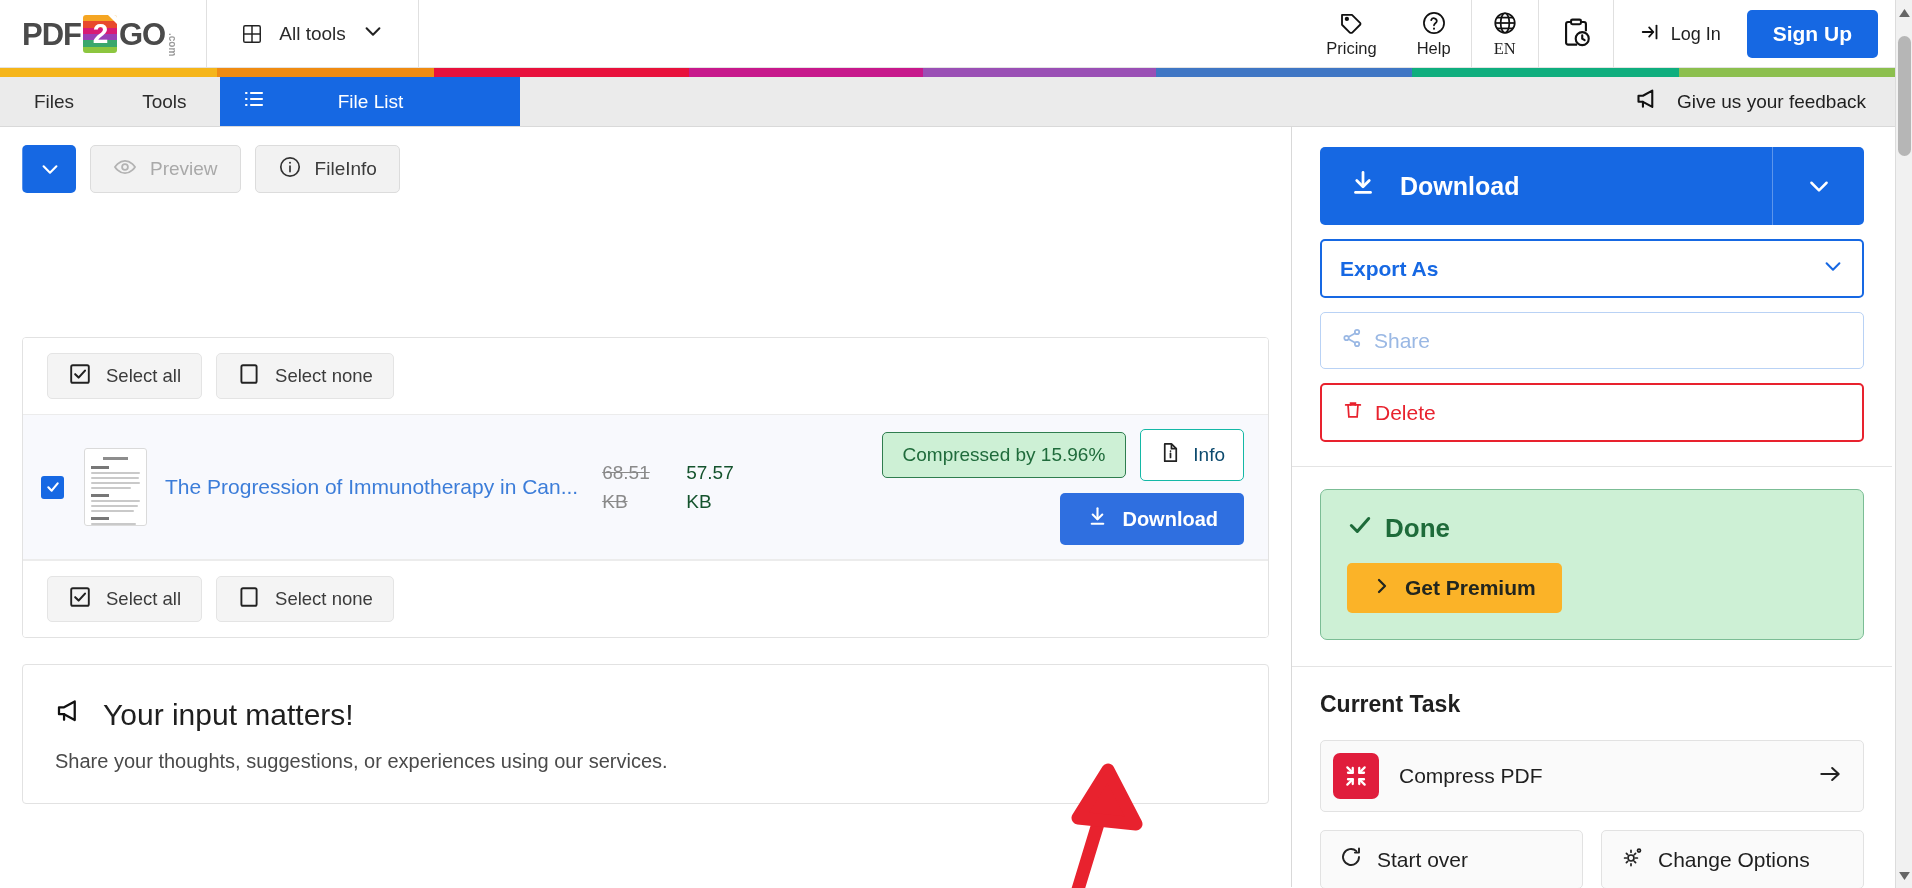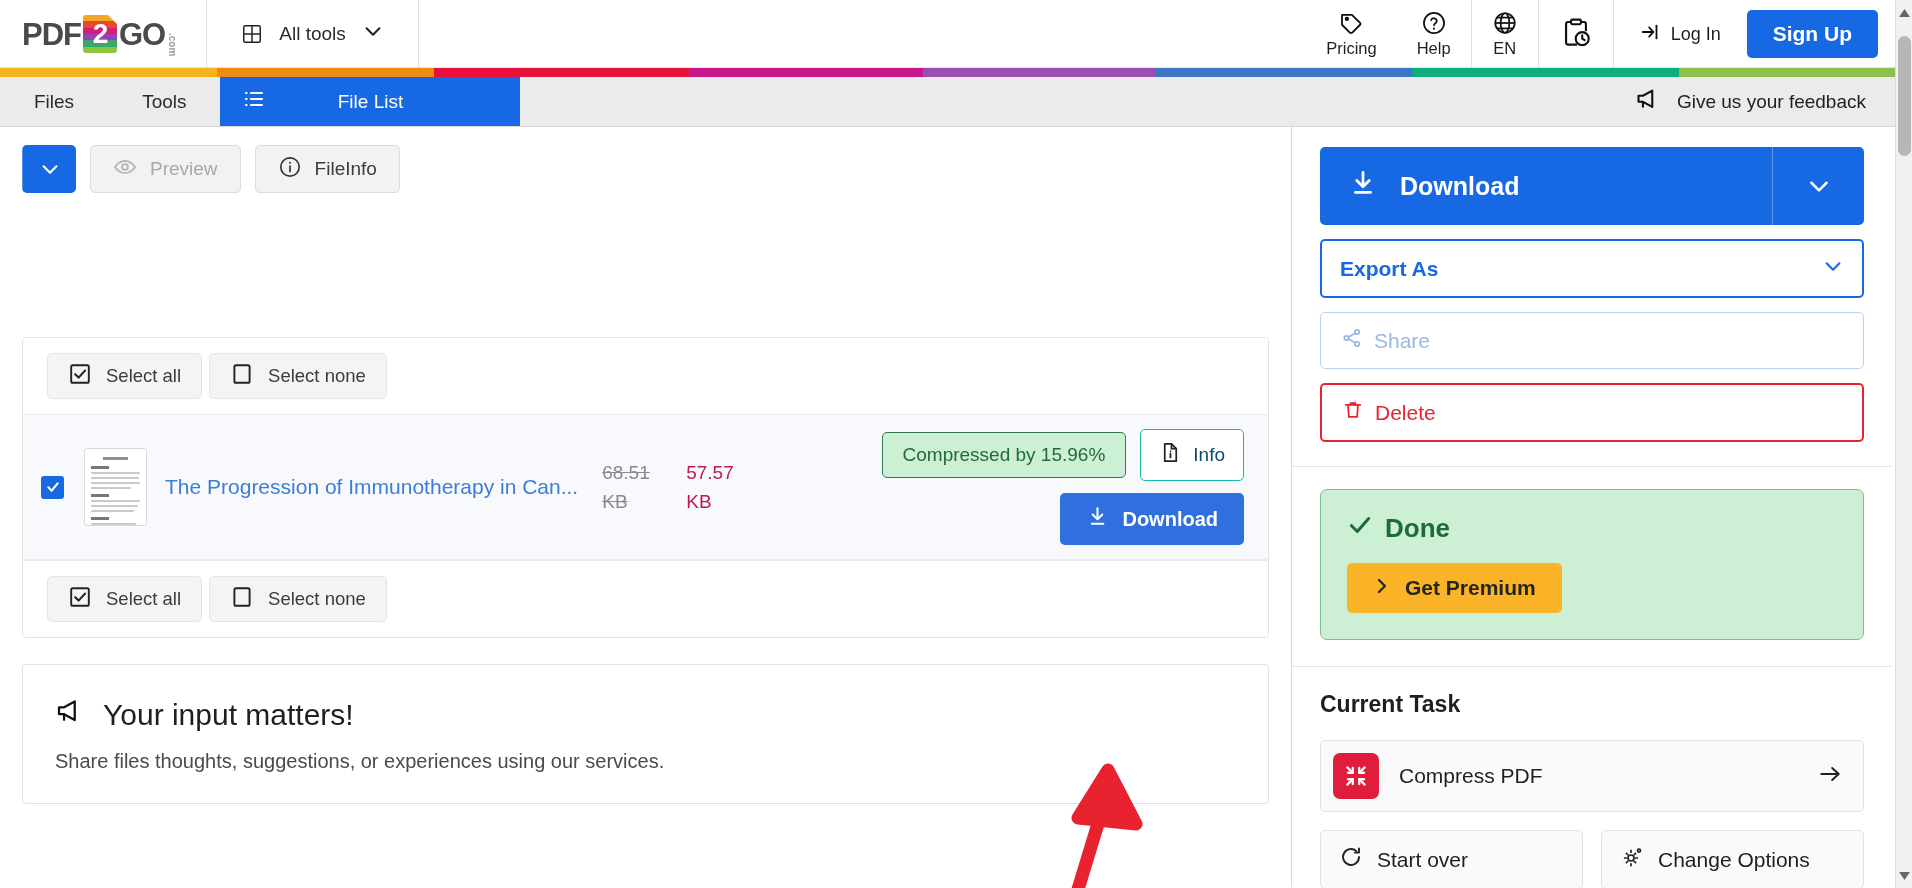--- a/index.html
+++ b/index.html
@@ -47,21 +47,21 @@
     display:flex; align-items:center; gap:16px; padding: 0 34px;
     border-right:1px solid #e0e0e0; font-size:19px; color:#2b2b2b; cursor:pointer;
   }
   .grid-ico { width:22px; height:22px; display:block; }
   .spacer { flex: 1 1 auto; }
   .hdr-item {
     display:flex; flex-direction:column; align-items:center; justify-content:center;
     gap:3px; padding: 0 20px; min-width: 64px; cursor:pointer; color:#1f1f1f;
     font-size: 16.5px;
   }
-  .hdr-item.bordered { border-left:1px solid #e0e0e0; height:68px; }
+  .hdr-item.bordered { border-left:1px solid #e0e0e0; height:68px;font-family:Liberation Serif, serif; }
   .hdr-icon { height:26px; display:flex; align-items:center; justify-content:center; }
   .hdr-login {
     display:flex; align-items:center; gap:9px; padding:0 26px; font-size:18px;
     color:#1f1f1f; cursor:pointer; border-left:1px solid #e0e0e0; height:68px;
   }
   .signup-wrap { display:flex; align-items:center; padding-right:34px; }
   .btn-signup {
     background:#1668e3; color:#fff; font-size:21px; font-weight:700;
     padding: 12px 26px; border-radius:5px; border:none; cursor:pointer;
   }
@@ -111,21 +111,21 @@
     font-size:19px; color:#3b3b3b; cursor:pointer;
   }
   .btn-gray.disabled { color:#a9a9a9; }
 
   
   .filepanel {
     margin: 126px 22px 0 22px; border:1px solid #e2e2e2; border-radius:4px;
     background:#fff; overflow:hidden;
   }
   .selrow {
-    display:flex; align-items:flex-end; gap:7px; padding: 15px 24px;
+    display:flex; align-items:flex-end; gap:14px; padding: 15px 24px;
     background:#fff;
   }
   .selrow.bottom { border-top:1px solid #ececec; }
   .selbtn {
     display:flex; align-items:center; gap:14px; height:46px; padding: 0 20px;
     background:#f4f4f4; border:1px solid #e4e4e4; border-radius:5px;
     font-size:18.5px; color:#3b3b3b; cursor:pointer;
   }
   .filerow {
     display:flex; align-items:center; background:#f8f9fd;
@@ -142,21 +142,21 @@
     border-radius:3px; padding:7px 6px; flex:0 0 auto; overflow:hidden;
   }
   .thumb .tline { height:2px; background:#c9c9c9; margin-bottom:3px; border-radius:1px;}
   .thumb .ttitle { height:3px; background:#8d8d8d; width:50%; margin: 1px auto 6px auto; }
   .thumb .thead { height:3px; background:#777; width:36%; margin: 5px 0 3px 0; }
   .fname {
     color:#3c7dd9; font-size:21px; margin-left: 18px;
     white-space:nowrap; overflow:hidden; flex: 0 1 auto; cursor:pointer;
   }
   .sizes { display:flex; gap:22px; margin-left: 24px; flex:0 0 auto; }
-  .sz { font-size:19px; color:#be185d; line-height:1.55; width:62px; }
+  .sz { font-size:19px; color:#14532d; line-height:1.55; width:62px; }
   .sz.old { text-decoration: line-through; color:#8a8a8a; }
   .rowright { margin-left:auto; display:flex; flex-direction:column; align-items:flex-end; gap:12px; padding-right:6px; }
   .rowright .top { display:flex; align-items:center; gap:14px; }
   .badge-green {
     background:#cdf0d5; border:1px solid #2f7d4f; color:#1f6b3b;
     border-radius:5px; padding: 11px 20px; font-size:19px;
   }
   .btn-info {
     display:flex; align-items:center; gap:11px; background:#fff;
     border:1px solid #14b8a6; border-radius:5px; padding: 11px 18px;
@@ -547,21 +547,21 @@
       <div class="fbcard">
         <div class="fbtitle">
           <span>
             <svg width="32" height="32" viewBox="0 0 24 24" fill="none" stroke="#111" stroke-width="1.7" stroke-linejoin="round">
               <path d="M3 9.2v5.2h3.8l8 4.4V4.8l-8 4.4H3z"></path>
               <path d="M6.8 14.4v4.2" stroke-linecap="round"></path>
             </svg>
           </span>
           <span>Your input matters!</span>
         </div>
-        <div class="fbsub">Share files thoughts, suggestions, or experiences using our services.</div>
+        <div class="fbsub">Share your thoughts, suggestions, or experiences using our services.</div>
       </div>
 
       <svg class="redarrow" width="140" height="200" viewBox="0 0 140 200">
         <g stroke="#e8222e" stroke-width="13" fill="#e8222e" stroke-linecap="round">
           <line x1="42" y1="190" x2="84" y2="52"></line>
           <polygon points="88,18 116,72 58,66" stroke-linejoin="round"></polygon>
         </g>
       </svg>
     </div>
 

